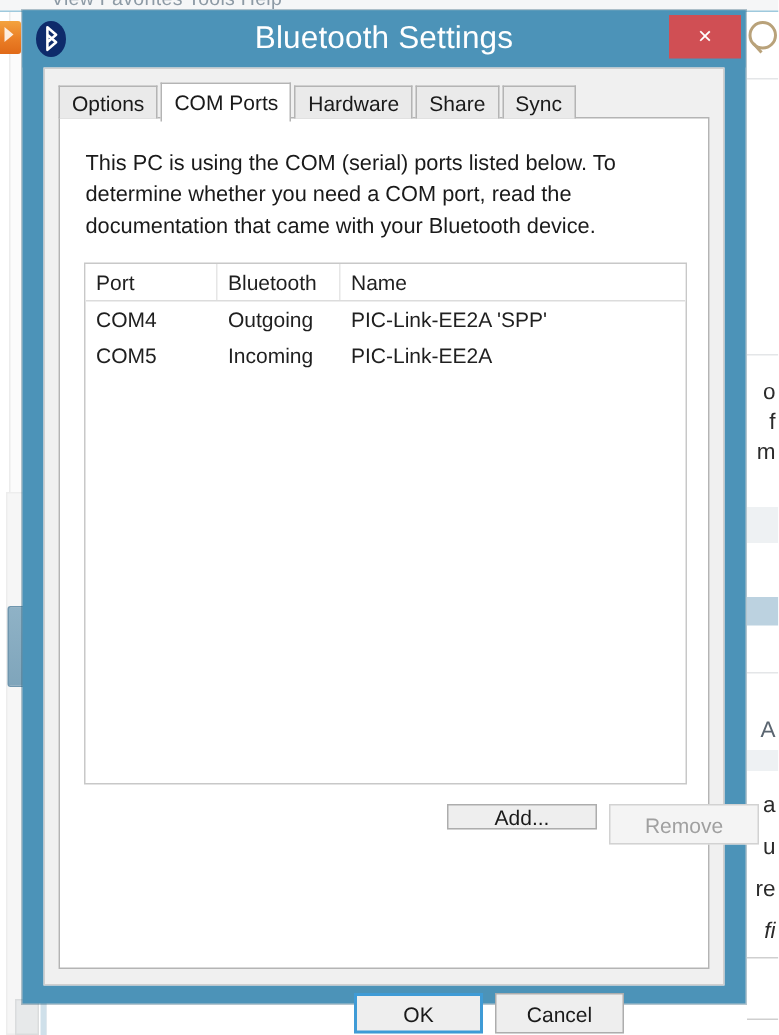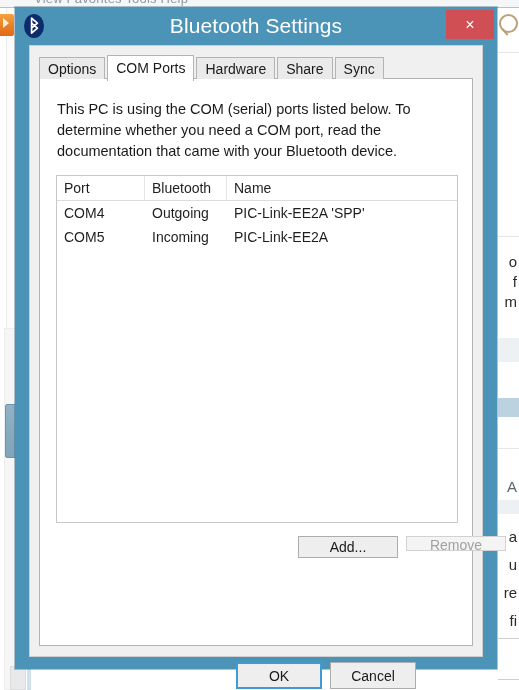--- a/index.html
+++ b/index.html
@@ -356,28 +356,28 @@
   }
   .btn.default {
     border: 2px solid #3f9bd6;
     background: #eeeeee;
   }
   .btn-add {
     position: absolute;
     left: 258px;
     top: 457px;
     width: 100px;
-    height: 22px;
+    height: 17px;
   }
   .btn-remove {
     position: absolute;
     left: 366px;
     top: 457px;
     width: 100px;
-    height: 15px;
+    height: 27px;
   }
 
   
   .footer-btn {
     position: absolute;
     width: 86px;
     height: 27px;
     top: 616px;
   }
   .btn-ok     { left: 206px; }
@@ -411,21 +411,21 @@
     <div class="bg-right-frag" style="top:265px;">f</div>
     <div class="bg-right-frag" style="top:285px;">m</div>
     <div class="bg-right-band" style="top:330px;height:24px;"></div>
     <div class="bg-right-sel" style="top:390px;"></div>
     <div class="bg-right-rule" style="top:440px;"></div>
     <div class="bg-right-frag" style="top:470px;color:#5a6570;">A</div>
     <div class="bg-right-band" style="top:492px;height:14px;"></div>
     <div class="bg-right-frag" style="top:520px;">a</div>
     <div class="bg-right-frag" style="top:548px;">u</div>
     <div class="bg-right-frag" style="top:576px;">re</div>
-    <div class="bg-right-frag" style="top:604px;">fi</div>
+    <div class="bg-right-frag" style="top:604px;font-style:italic;">fi</div>
     <div class="bg-right-box" style="top:630px;height:40px;"></div>
   </div>
 </div>
 
 <div class="dialog">
 
   <div class="titlebar">
     <div class="title-icon">
       <div class="bt-oval"></div>
       <svg width="24" height="26" viewBox="0 0 24 26" style="position:absolute;left:0;top:0;">

